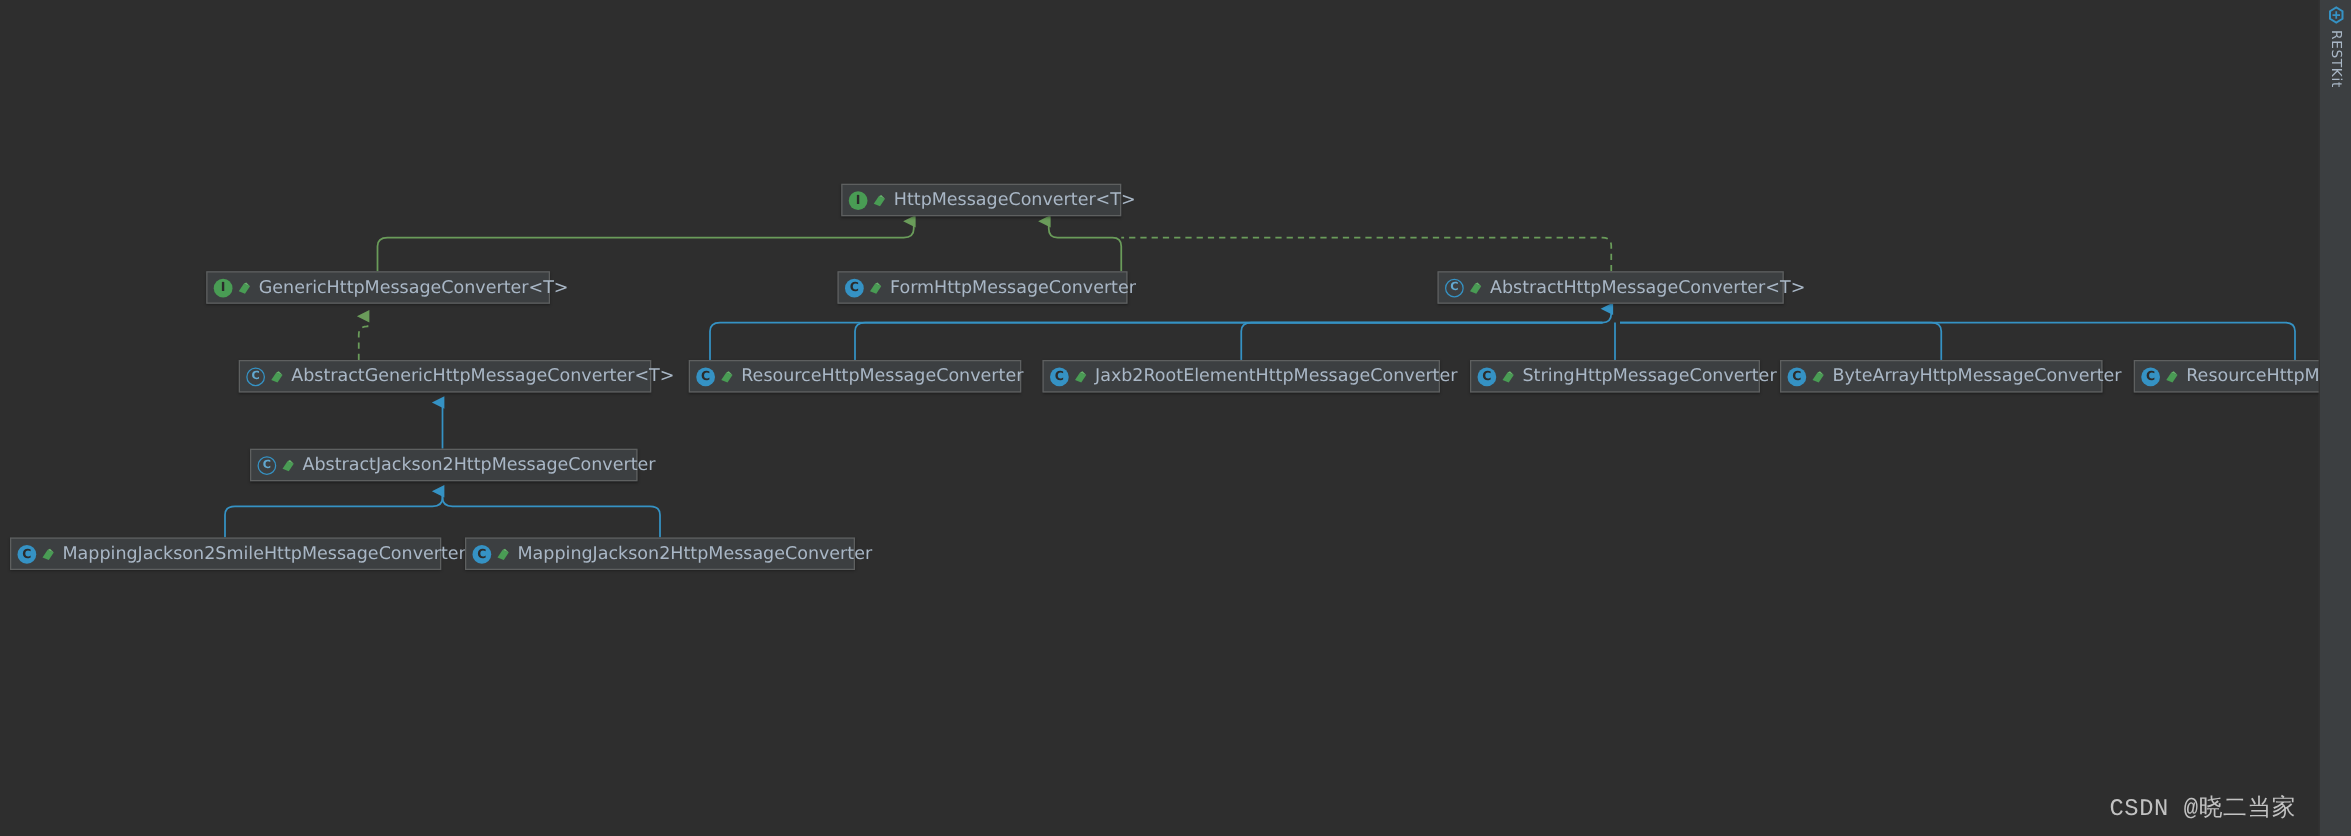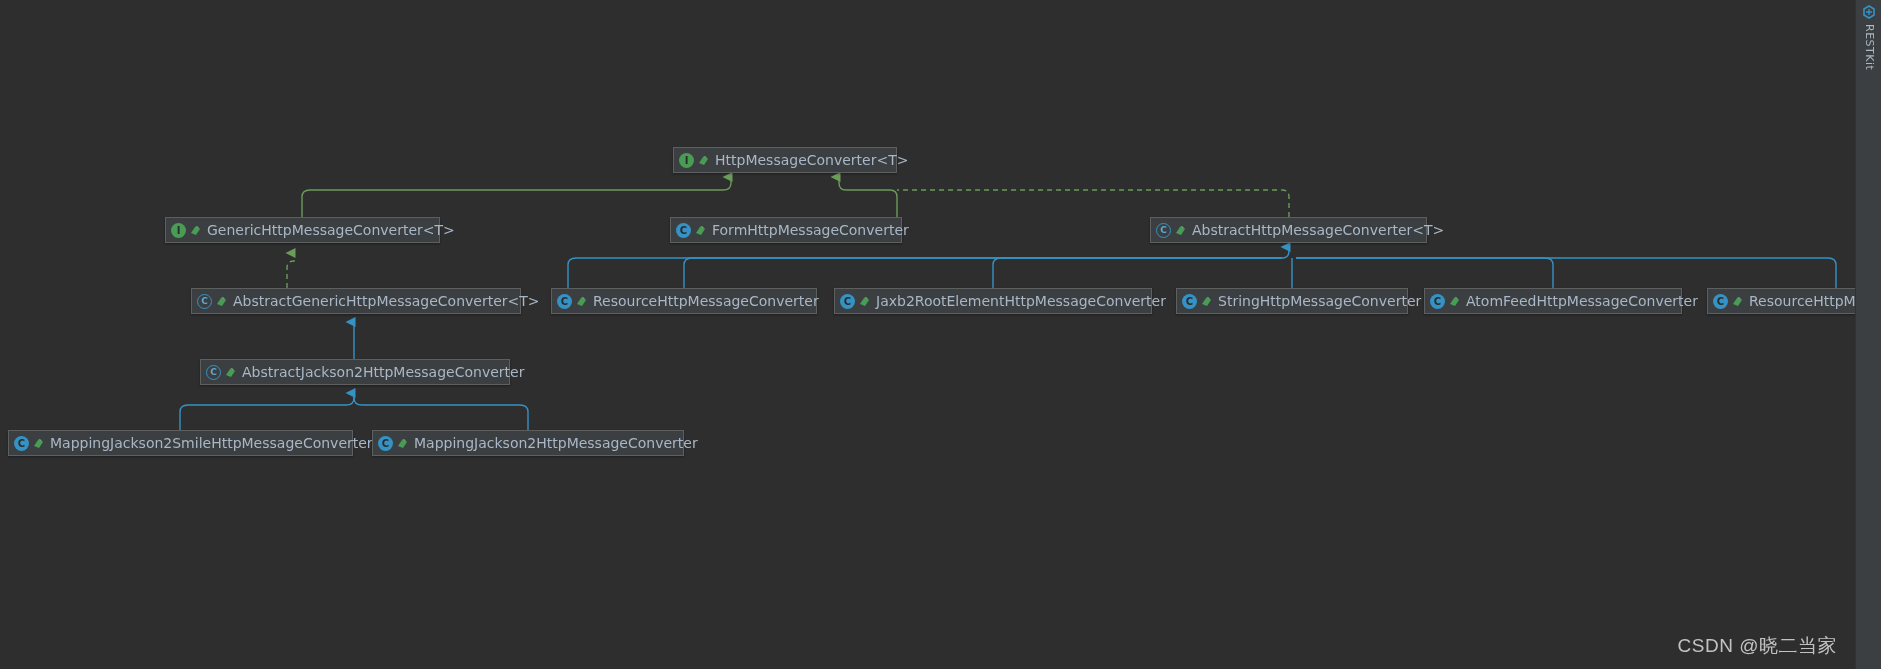--- a/index.html
+++ b/index.html
@@ -117,21 +117,21 @@
     position: relative;
   }
   .ico-vis svg { display: block; }
 
   .watermark {
     position: absolute;
     right: 44px;
     bottom: 10px;
     font-size: 19px;
     color: #cfcfcf;
-    font-family: Liberation Sans, sans-serif;
+    font-family: Liberation Mono, monospace;
     letter-spacing: 0.5px;
     opacity: 0.92;
   }
 </style>
 </head>
 <body>
 
 <div id="stage">
 
   <div class="canvas">
@@ -306,21 +306,21 @@
     <div class="node" style="left:1424px; top:288px; width:258px;">
       <span class="icon">
         <span class="ico-type ico-class">C</span>
       </span>
       <span class="icon ico-vis">
         <svg width="13" height="13" viewBox="0 0 13 13">
             <path d="M2 9 L6 3 L11 5 L7 11 Z" fill="#499c54"></path>
             <path d="M6 3 L8 2 L11 5" fill="#66b36b"></path>
           </svg>
       </span>
-      <span class="label">AtomFeedHttpMessageConverter</span>
+      <span class="label">ByteArrayHttpMessageConverter</span>
     </div>
 
     <div class="node" style="left:1707px; top:288px; width:258px;">
       <span class="icon">
         <span class="ico-type ico-class">C</span>
       </span>
       <span class="icon ico-vis">
         <svg width="13" height="13" viewBox="0 0 13 13">
             <path d="M2 9 L6 3 L11 5 L7 11 Z" fill="#499c54"></path>
             <path d="M6 3 L8 2 L11 5" fill="#66b36b"></path>

